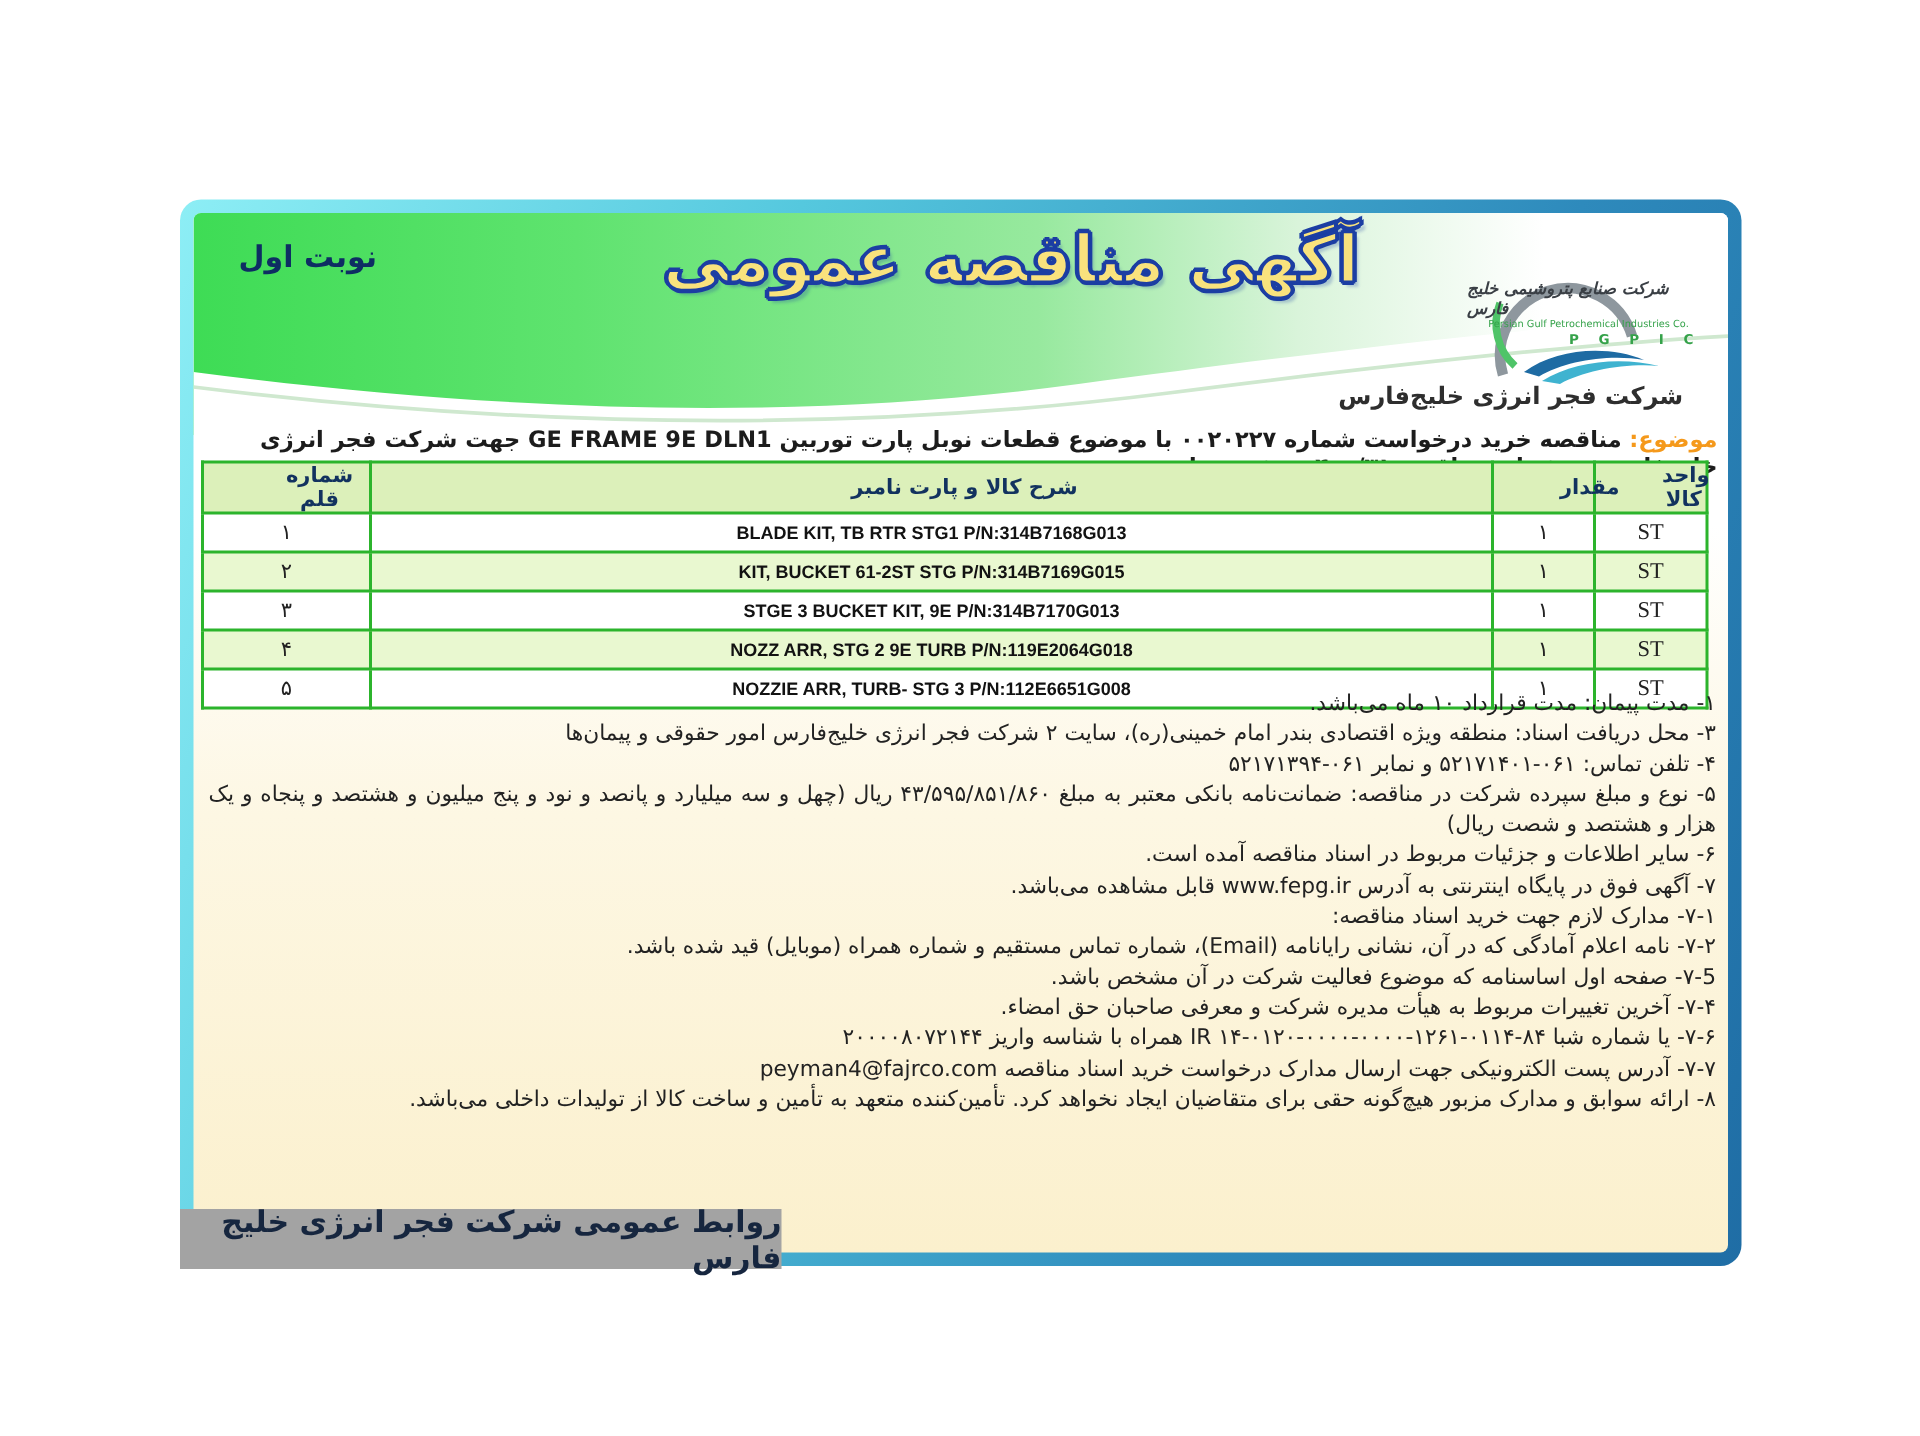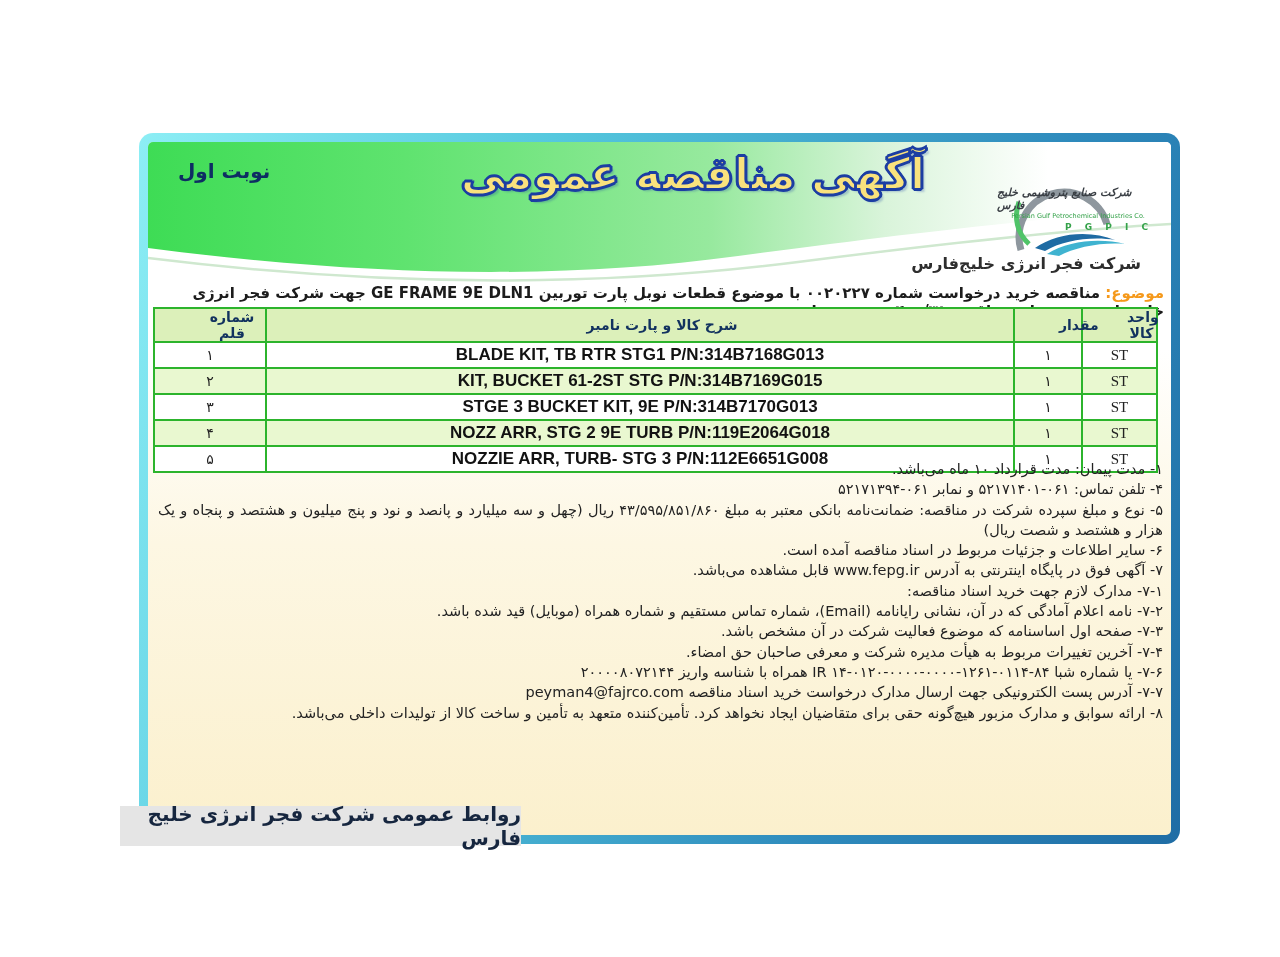--- a/index.html
+++ b/index.html
@@ -2,21 +2,21 @@
 <html lang="fa"><head>
 <meta charset="utf-8">
 <style>
   html,body{margin:0;padding:0;}
   body{width:1280px;height:957px;background:#ffffff;font-family:"DejaVu Sans",sans-serif;}
   .canvas{position:relative;width:1280px;height:957px;background:#ffffff;overflow:hidden;}
 
   
   .frame{position:absolute;left:120px;top:133px;width:1041px;height:711px;border-radius:14px;
          background:linear-gradient(110deg,#8deef5 0%,#55c8de 32%,#2e8abc 72%,#1f6da5 100%);
-         padding:9px;box-sizing:border-box;margin-left:19px;}
+         padding:9px;box-sizing:border-box;}
   .frame-inner{position:relative;width:100%;height:100%;border-radius:5px;overflow:hidden;
          background:linear-gradient(180deg,#ffffff 0%,#ffffff 30%,#fdf7e3 58%,#fbf0cd 100%);}
 
   
   .band{position:absolute;top:0;left:0;width:100%;height:148px;}
   .band-fill{position:absolute;top:0;left:0;right:0;bottom:0;
          background:linear-gradient(90deg,#3edc55 0%,#5fe36f 25%,#97e99e 55%,#d9f4da 72%,#ffffff 88%);}
   .band svg{position:absolute;top:0;left:0;width:100%;height:100%;display:block;}
 
   .round-label{position:absolute;top:17px;left:30px;font-size:20px;font-weight:bold;color:#0e2d63;direction:rtl;}
@@ -41,31 +41,31 @@
   .subject{position:absolute;top:142px;left:6px;width:1010px;direction:rtl;text-align:right;
          font-size:15px;font-weight:bold;color:#1c1c1c;}
   .subject .lab{color:#f5991b;margin-left:5px;}
 
   
   .tbl{position:absolute;top:165px;left:5px;width:1003px;border-collapse:collapse;direction:ltr;table-layout:fixed;}
   .tbl th,.tbl td{border:2px solid #2cb42c;text-align:center;vertical-align:middle;padding:0;}
   .tbl th{background:#dcf0ba;color:#12325f;font-size:14px;font-weight:bold;height:27px;padding-left:44px;}
   .tbl td{height:24px;background:#ffffff;}
   .tbl tbody tr:nth-child(even) td{background:#e9f8d0;}
-  .td-desc{font-size:17px;font-weight:bold;color:#121212;font-family:"Liberation Sans","DejaVu Sans",sans-serif;}
+  .td-desc{font-size:12px;font-weight:bold;color:#121212;font-family:"Liberation Sans","DejaVu Sans",sans-serif;}
   .td-num{font-size:14px;color:#222;}
   .td-unit{font-family:"Liberation Serif",serif;font-size:15px;color:#222;}
 
   
   .bodytext{position:absolute;top:317px;right:8px;left:10px;direction:rtl;text-align:justify;
          font-size:14.5px;line-height:20.3px;color:#222;}
   .site-lab{color:#2ba4db;font-weight:bold;margin-left:5px;}
 
   
-  .bottom-bar{position:absolute;left:120px;top:806px;width:401px;height:40px;background:#e5e5e5;
+  .bottom-bar{position:absolute;left:120px;top:806px;width:401px;height:40px;background:#a3a3a3;
          color:#16263f;font-weight:bold;font-size:20px;display:flex;align-items:center;justify-content:center;
          direction:rtl;z-index:5;}
 </style>
 </head>
 <body>
 
 <div class="canvas">
   <div class="frame">
     <div class="frame-inner">
 
@@ -142,27 +142,28 @@
             <td class="td-num">۵</td>
             <td class="td-desc">NOZZIE ARR, TURB- STG 3 P/N:112E6651G008</td>
             <td class="td-num">۱</td>
             <td class="td-unit">ST</td>
           </tr>
         </tbody>
       </table>
 
       <div class="bodytext">
         <div>۱- مدت پیمان: مدت قرارداد ۱۰ ماه می‌باشد.</div>
+        <div>۳- محل دریافت اسناد: منطقه ویژه اقتصادی بندر امام خمینی(ره)، سایت ۲ شرکت فجر انرژی خلیج‌فارس امور حقوقی و پیمان‌ها</div>
         <div>۴- تلفن تماس: ۰۶۱-۵۲۱۷۱۴۰۱ و نمابر ۰۶۱-۵۲۱۷۱۳۹۴</div>
         <div>۵- نوع و مبلغ سپرده شرکت در مناقصه: ضمانت‌نامه بانکی معتبر به مبلغ ۴۳/۵۹۵/۸۵۱/۸۶۰ ریال (چهل و سه میلیارد و پانصد و نود و پنج میلیون و هشتصد و پنجاه و یک هزار و هشتصد و شصت ریال)</div>
         <div>۶- سایر اطلاعات و جزئیات مربوط در اسناد مناقصه آمده است.</div>
         <div>۷- آگهی فوق در پایگاه اینترنتی به آدرس www.fepg.ir قابل مشاهده می‌باشد.</div>
         <div>۷-۱- مدارک لازم جهت خرید اسناد مناقصه:</div>
         <div>۷-۲- نامه اعلام آمادگی که در آن، نشانی رایانامه (Email)، شماره تماس مستقیم و شماره همراه (موبایل) قید شده باشد.</div>
-        <div>۷-۳- صفحه اول اساسنامه که موضوع فعالیت شرکت در آن مشخص باشد.</div>
+        <div>۷-5- صفحه اول اساسنامه که موضوع فعالیت شرکت در آن مشخص باشد.</div>
         <div>۷-۴- آخرین تغییرات مربوط به هیأت مدیره شرکت و معرفی صاحبان حق امضاء.</div>
         <div>۷-۶- یا شماره شبا IR ۱۴-۰۱۲۰-۰۰۰۰-۰۰۰۰-۱۲۶۱-۰۱۱۴-۸۴ همراه با شناسه واریز ۲۰۰۰۰۸۰۷۲۱۴۴</div>
         <div>۷-۷- آدرس پست الکترونیکی جهت ارسال مدارک درخواست خرید اسناد مناقصه peyman4@fajrco.com</div>
         <div>۸- ارائه سوابق و مدارک مزبور هیچ‌گونه حقی برای متقاضیان ایجاد نخواهد کرد. تأمین‌کننده متعهد به تأمین و ساخت کالا از تولیدات داخلی می‌باشد.</div>
       </div>
 
     </div>
   </div>
 
   <div class="bottom-bar">روابط عمومی شرکت فجر انرژی خلیج فارس</div>

